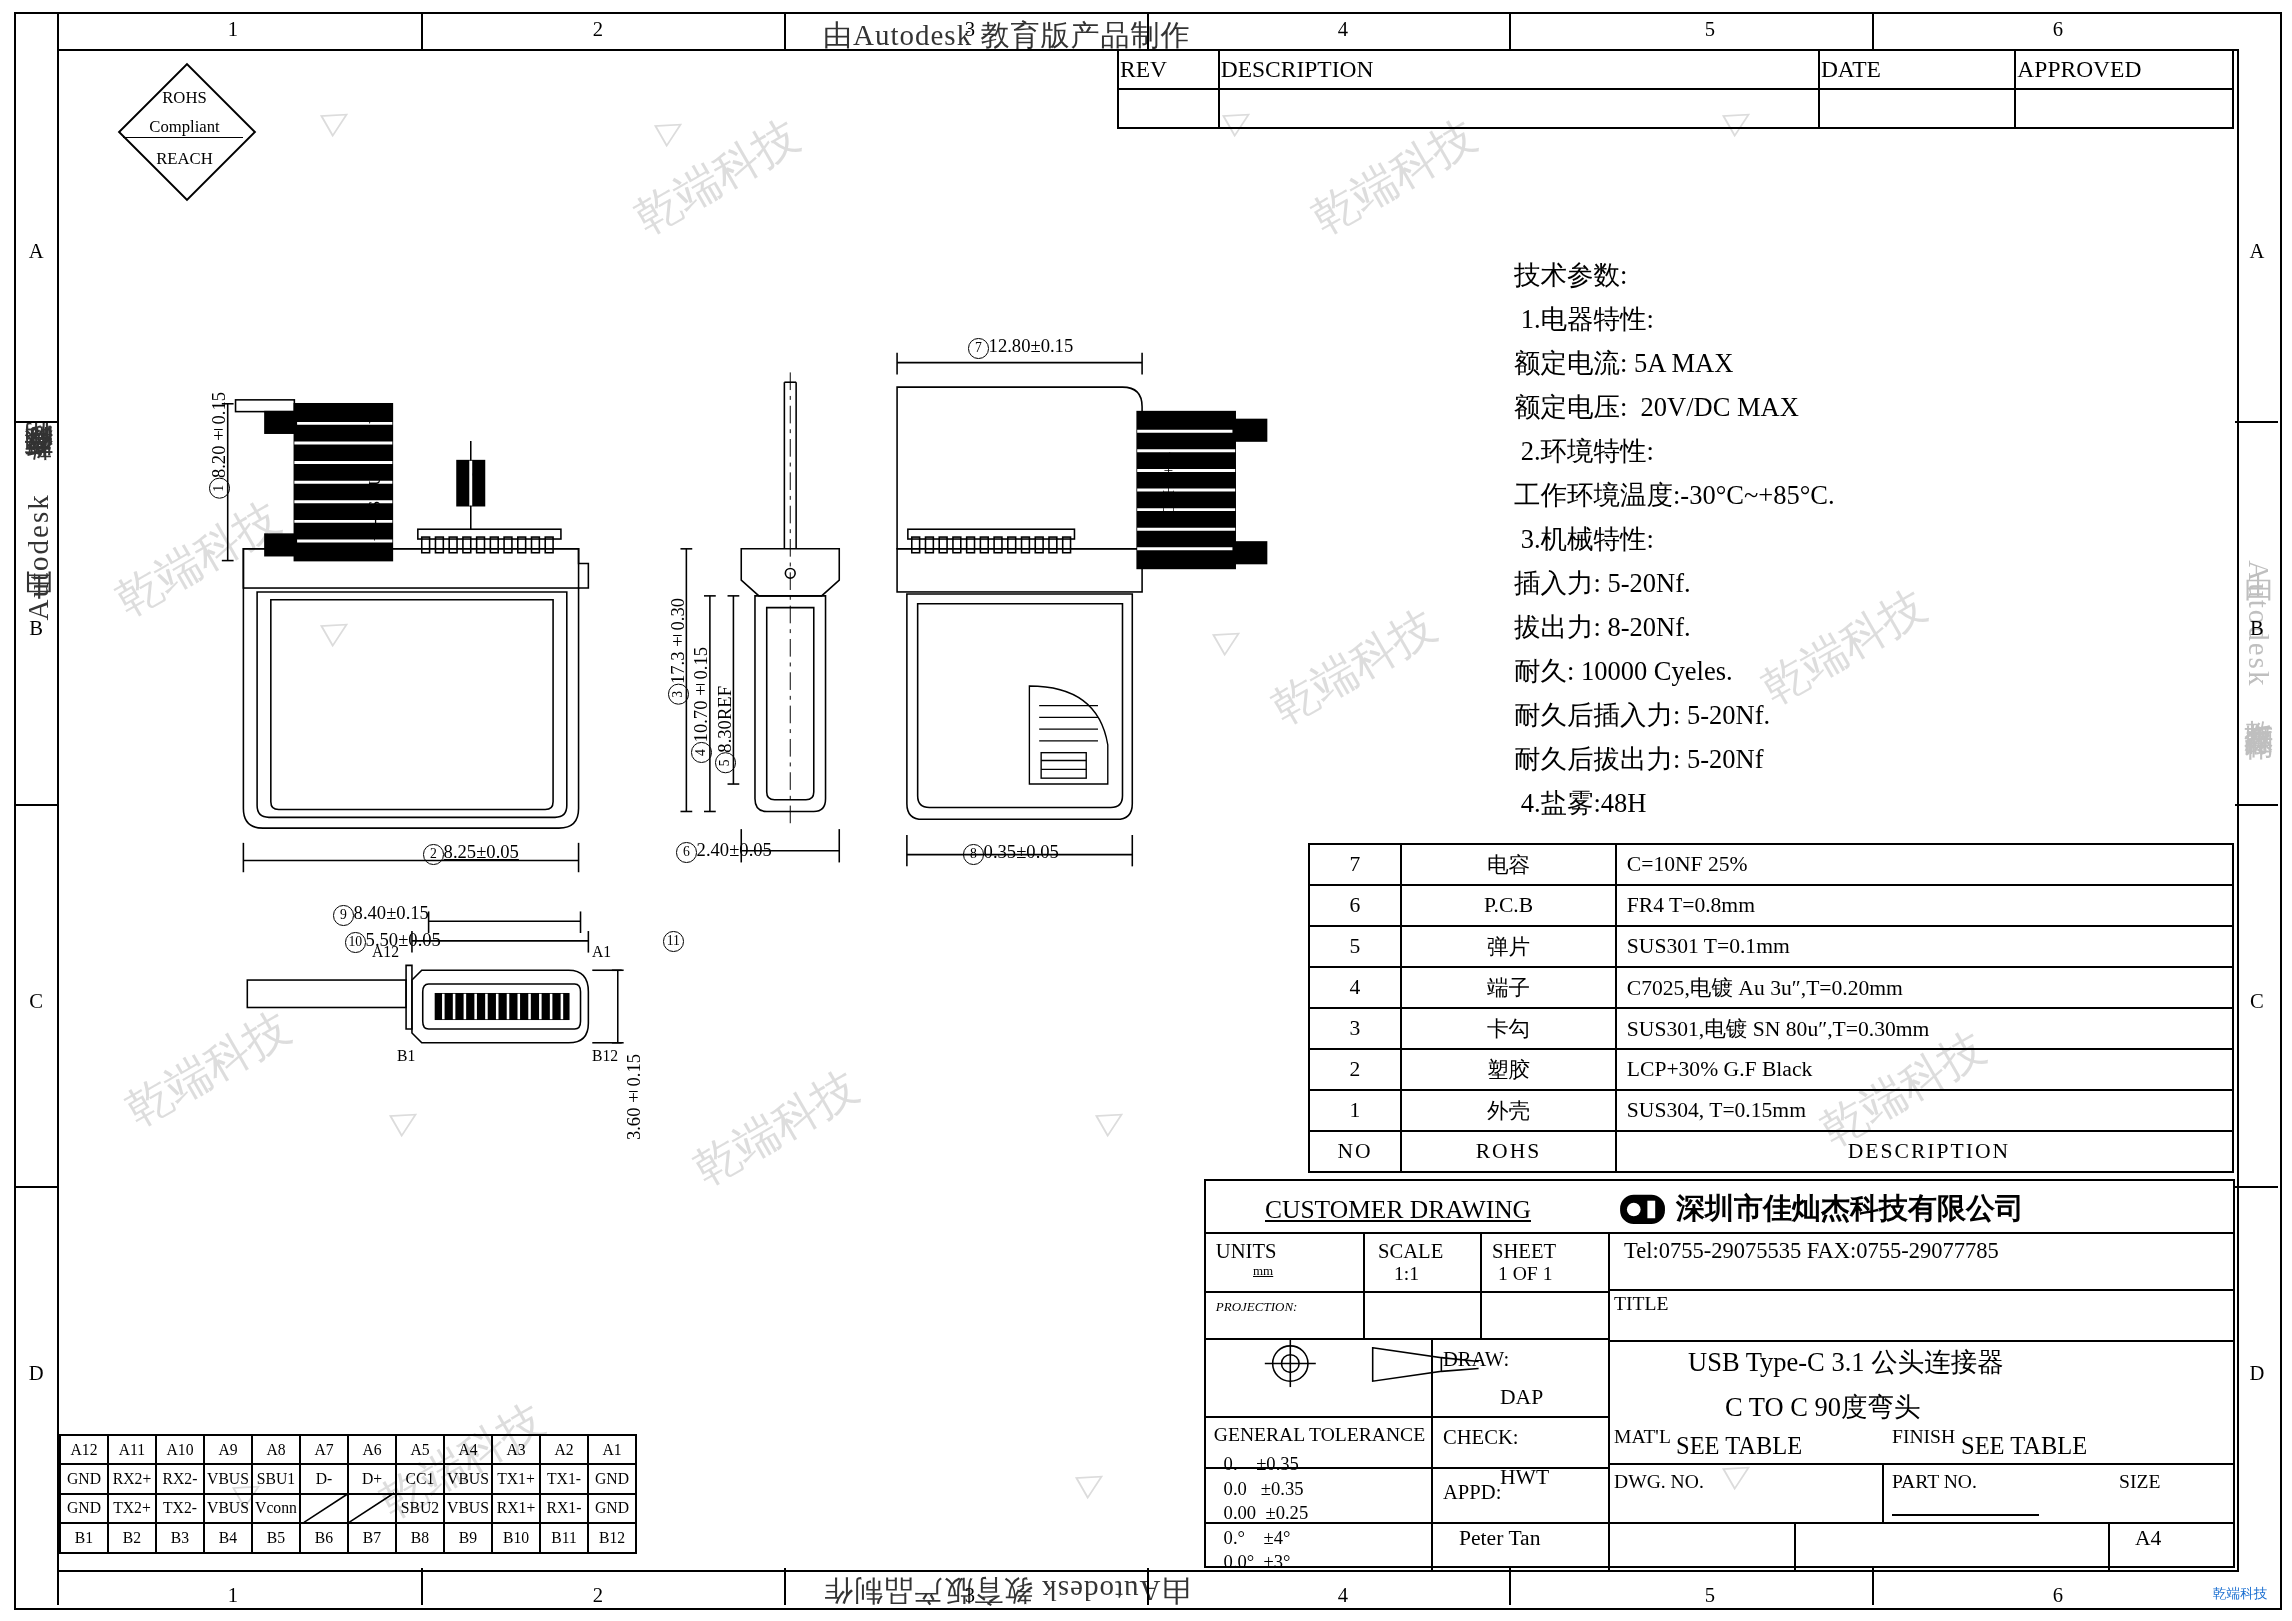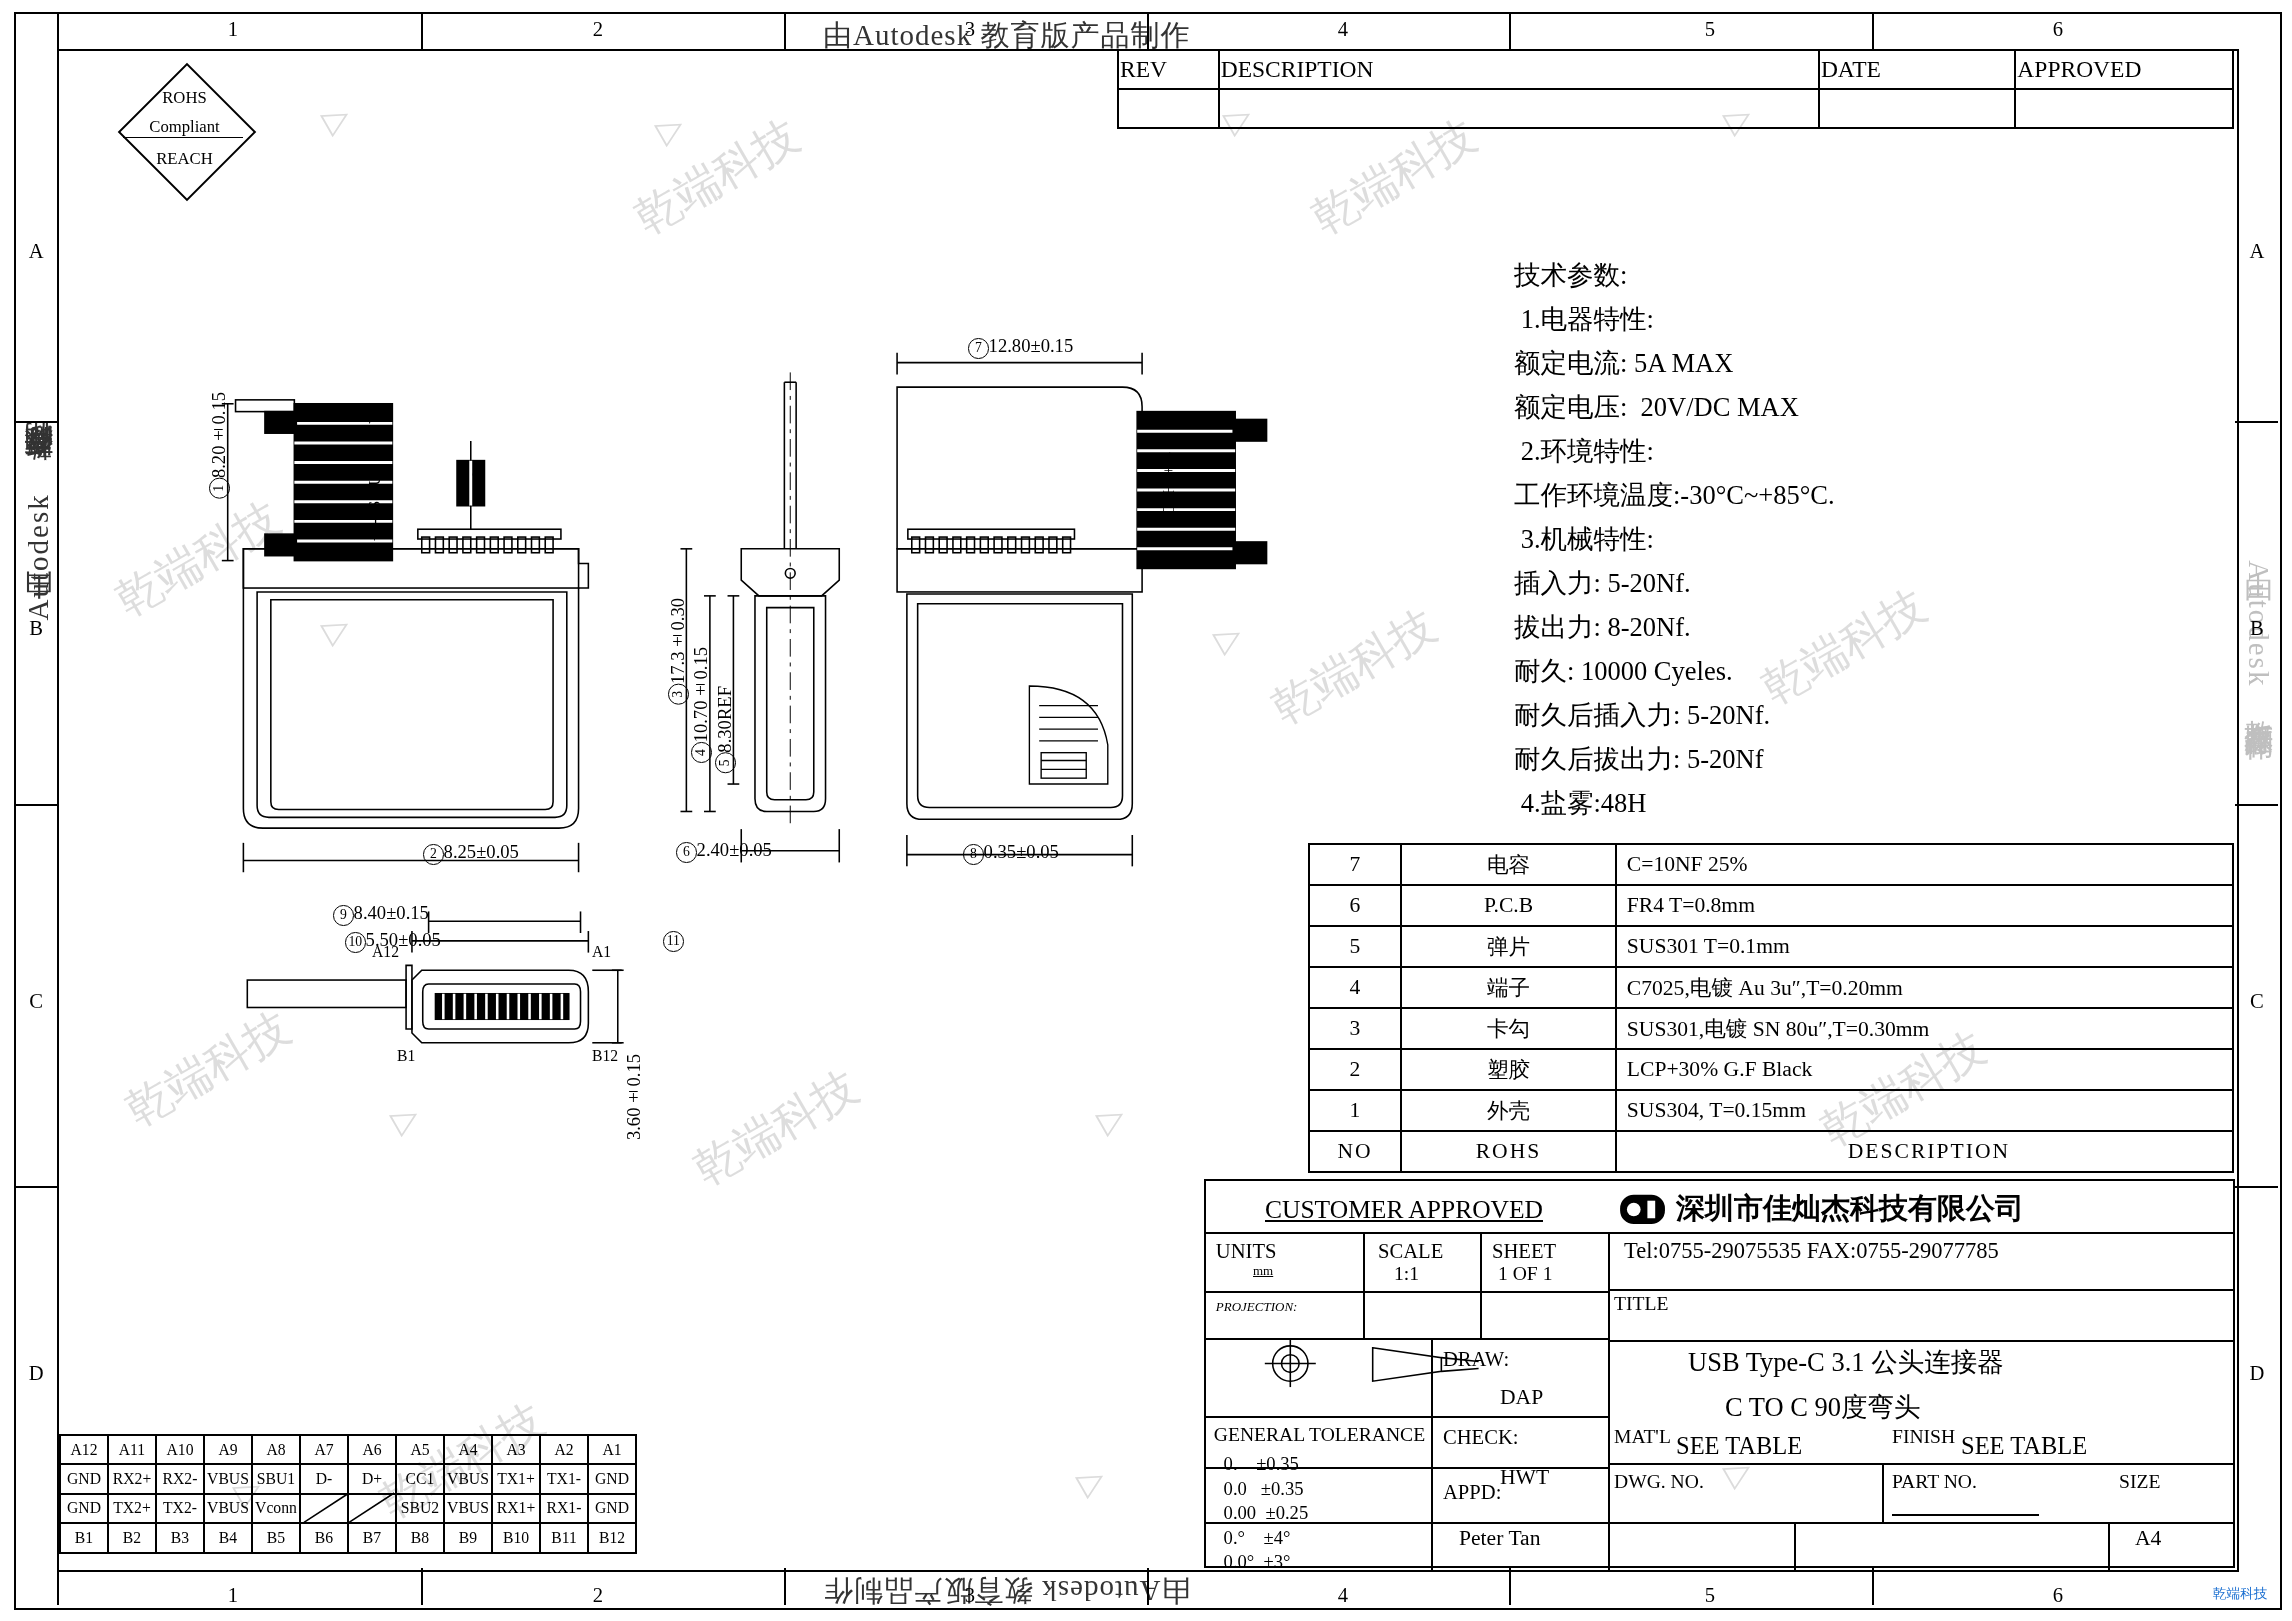--- a/index.html
+++ b/index.html
@@ -336,21 +336,21 @@
       <line x1="592" y1="930" x2="592" y2="952"></line>
       <line x1="630" y1="990" x2="630" y2="1064"></line>
       <line x1="624" y1="990" x2="636" y2="990"></line>
       <line x1="624" y1="1064" x2="636" y2="1064"></line>
       <line x1="604" y1="990" x2="634" y2="990"></line>
       <line x1="604" y1="1064" x2="634" y2="1064"></line>
     </g>
   </svg>
 
   <div class="dimtxt rot" style="left:208px;top:392px;"><span class="circnum">1</span>8.20±0.15</div>
-  <div class="dimtxt" style="left:423px;top:841px;"><span class="circnum">2</span>8.25±0.05</div>
+  <div class="dimtxt" style="left:423px;top:841px;text-decoration:underline;"><span class="circnum">2</span>8.25±0.05</div>
   <div class="dimtxt rot" style="left:667px;top:598px;"><span class="circnum">3</span>17.3±0.30</div>
   <div class="dimtxt rot" style="left:690px;top:647px;"><span class="circnum">4</span>10.70±0.15</div>
   <div class="dimtxt rot" style="left:714px;top:686px;"><span class="circnum">5</span>8.30REF</div>
   <div class="dimtxt" style="left:676px;top:839px;"><span class="circnum">6</span>2.40±0.05</div>
   <div class="dimtxt" style="left:968px;top:335px;"><span class="circnum">7</span>12.80±0.15</div>
   <div class="dimtxt" style="left:963px;top:841px;"><span class="circnum">8</span>0.35±0.05</div>
   <div class="dimtxt" style="left:333px;top:902px;"><span class="circnum">9</span>8.40±0.15</div>
   <div class="dimtxt" style="left:345px;top:929px;"><span class="circnum">10</span>5.50±0.05</div>
   <div class="dimtxt rot" style="left:623px;top:1054px;">3.60±0.15</div>
   <div class="dimtxt" style="left:623px;top:931px;font-size:15.7px;padding-left:40px;"><span class="circnum">11</span></div>
@@ -422,21 +422,21 @@
     <div class="tb-line" style="left:225px;top:157px;width:2px;height:232px;"></div>
     <div class="tb-line" style="left:402px;top:51px;width:2px;height:338px;"></div>
     <div class="tb-line" style="left:402px;top:108px;width:625px;height:2px;"></div>
     <div class="tb-line" style="left:402px;top:159px;width:625px;height:2px;"></div>
     <div class="tb-line" style="left:402px;top:282px;width:625px;height:2px;"></div>
     <div class="tb-line" style="left:402px;top:341px;width:625px;height:2px;"></div>
     <div class="tb-line" style="left:676px;top:282px;width:2px;height:59px;"></div>
     <div class="tb-line" style="left:588px;top:341px;width:2px;height:48px;"></div>
     <div class="tb-line" style="left:902px;top:341px;width:2px;height:48px;"></div>
 
-    <div class="tb-txt" style="left:59px;top:13.7px;font-size:25.5px;text-decoration:underline;">CUSTOMER  APPROVED</div>
+    <div class="tb-txt" style="left:59px;top:13.7px;font-size:25.5px;text-decoration:underline;">CUSTOMER  DRAWING</div>
     <div class="tb-txt" style="left:9.8px;top:59px;font-size:20.6px;">UNITS</div>
     <div class="tb-txt" style="left:47px;top:82px;font-size:13px;text-decoration:underline;">mm</div>
     <div class="tb-txt" style="left:172px;top:59px;font-size:20.6px;">SCALE</div>
     <div class="tb-txt" style="left:188px;top:82px;font-size:19.6px;">1:1</div>
     <div class="tb-txt" style="left:286px;top:59px;font-size:20.6px;">SHEET</div>
     <div class="tb-txt" style="left:292px;top:82px;font-size:19.6px;">1 OF 1</div>
 
     <div class="tb-txt" style="left:9.8px;top:118px;font-size:13px;font-style:italic;">PROJECTION:</div>
     <svg style="position:absolute;left:49px;top:155px;width:255px;height:59px;" viewBox="0 0 260 60" width="255" height="59">
       <g stroke="#000" fill="none" stroke-width="1.6">

